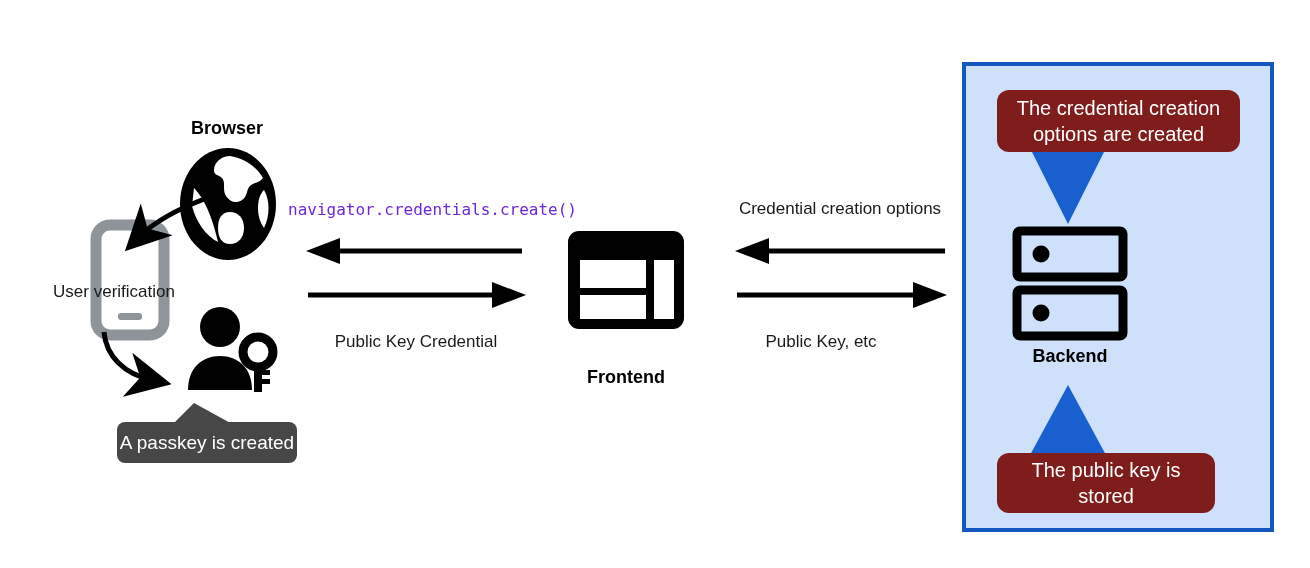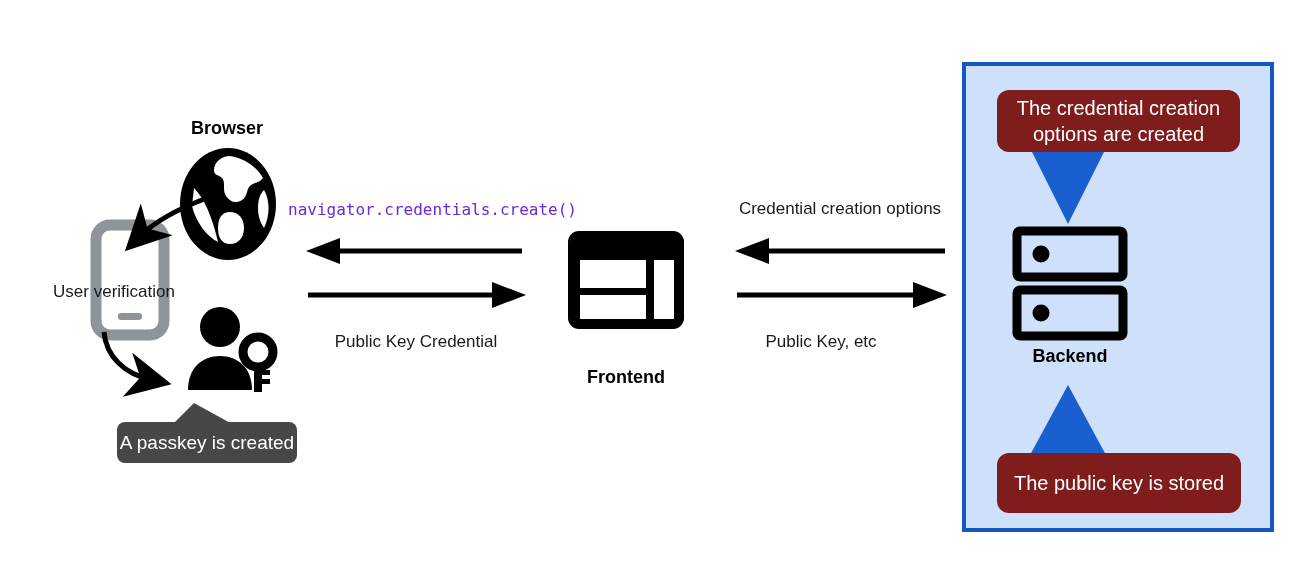--- a/index.html
+++ b/index.html
@@ -68,21 +68,21 @@
     font-size: 20px;
     line-height: 26px;
     text-align: center;
     display: flex;
     align-items: center;
     justify-content: center;
     padding: 6px 10px;
     box-sizing: border-box;
   }
   #callout-top { left: 997px; top: 90px; width: 243px; height: 62px; }
-  #callout-bottom { left: 997px; top: 453px; width: 244px; height: 60px; }
+  #callout-bottom { left: 997px; top: 453px; width: 218px; height: 60px; }
 
   
   #passkey-tooltip {
     left: 117px;
     top: 422px;
     width: 180px;
     height: 41px;
     background: #474747;
     border-radius: 8px;
     color: #ffffff;

